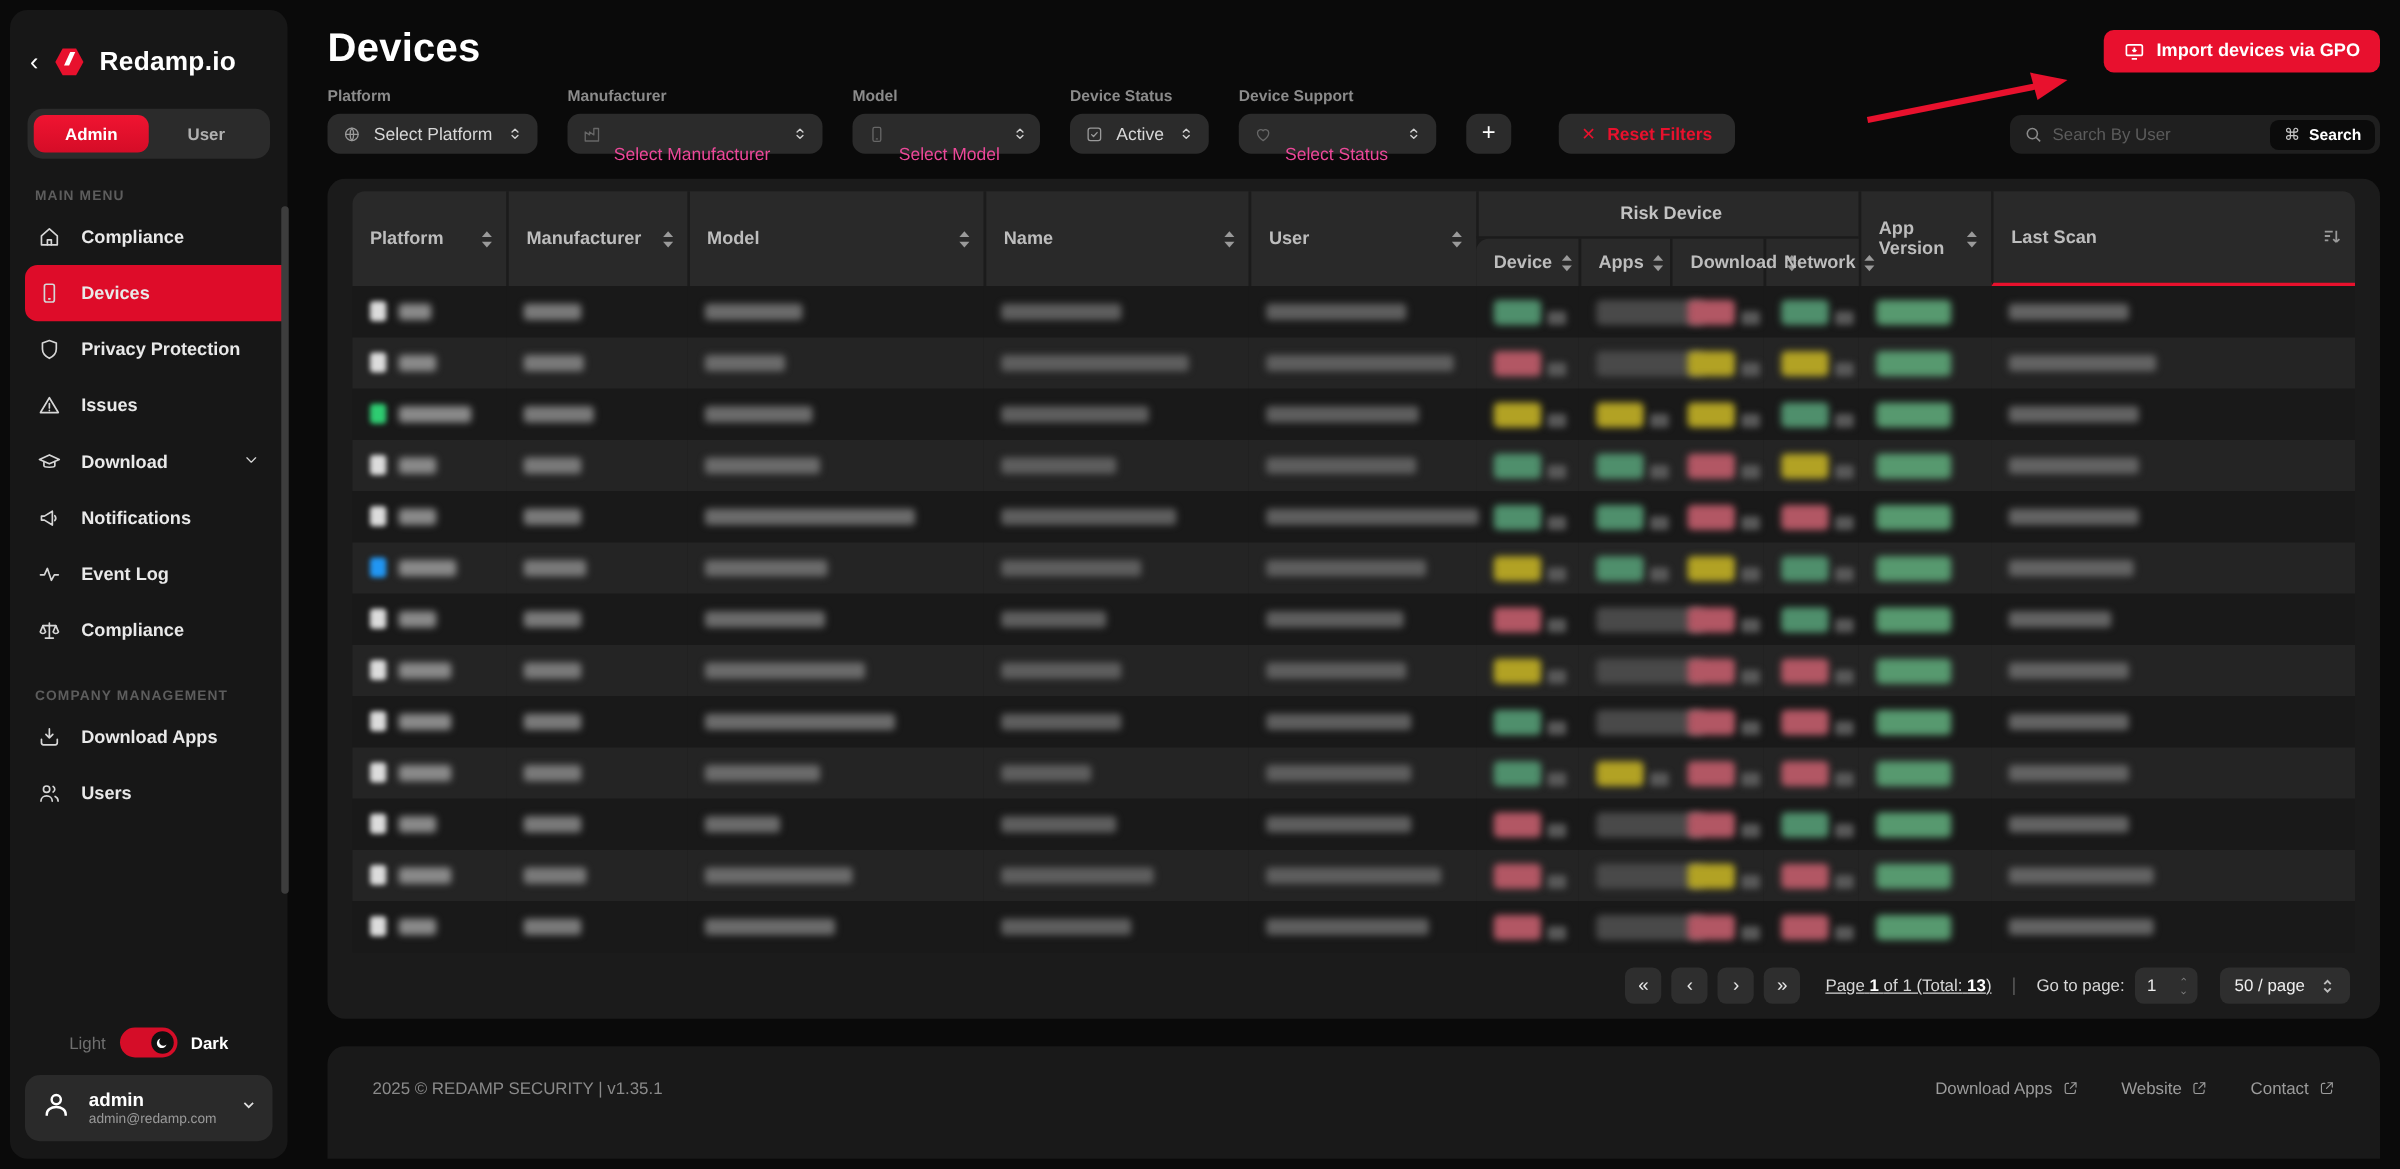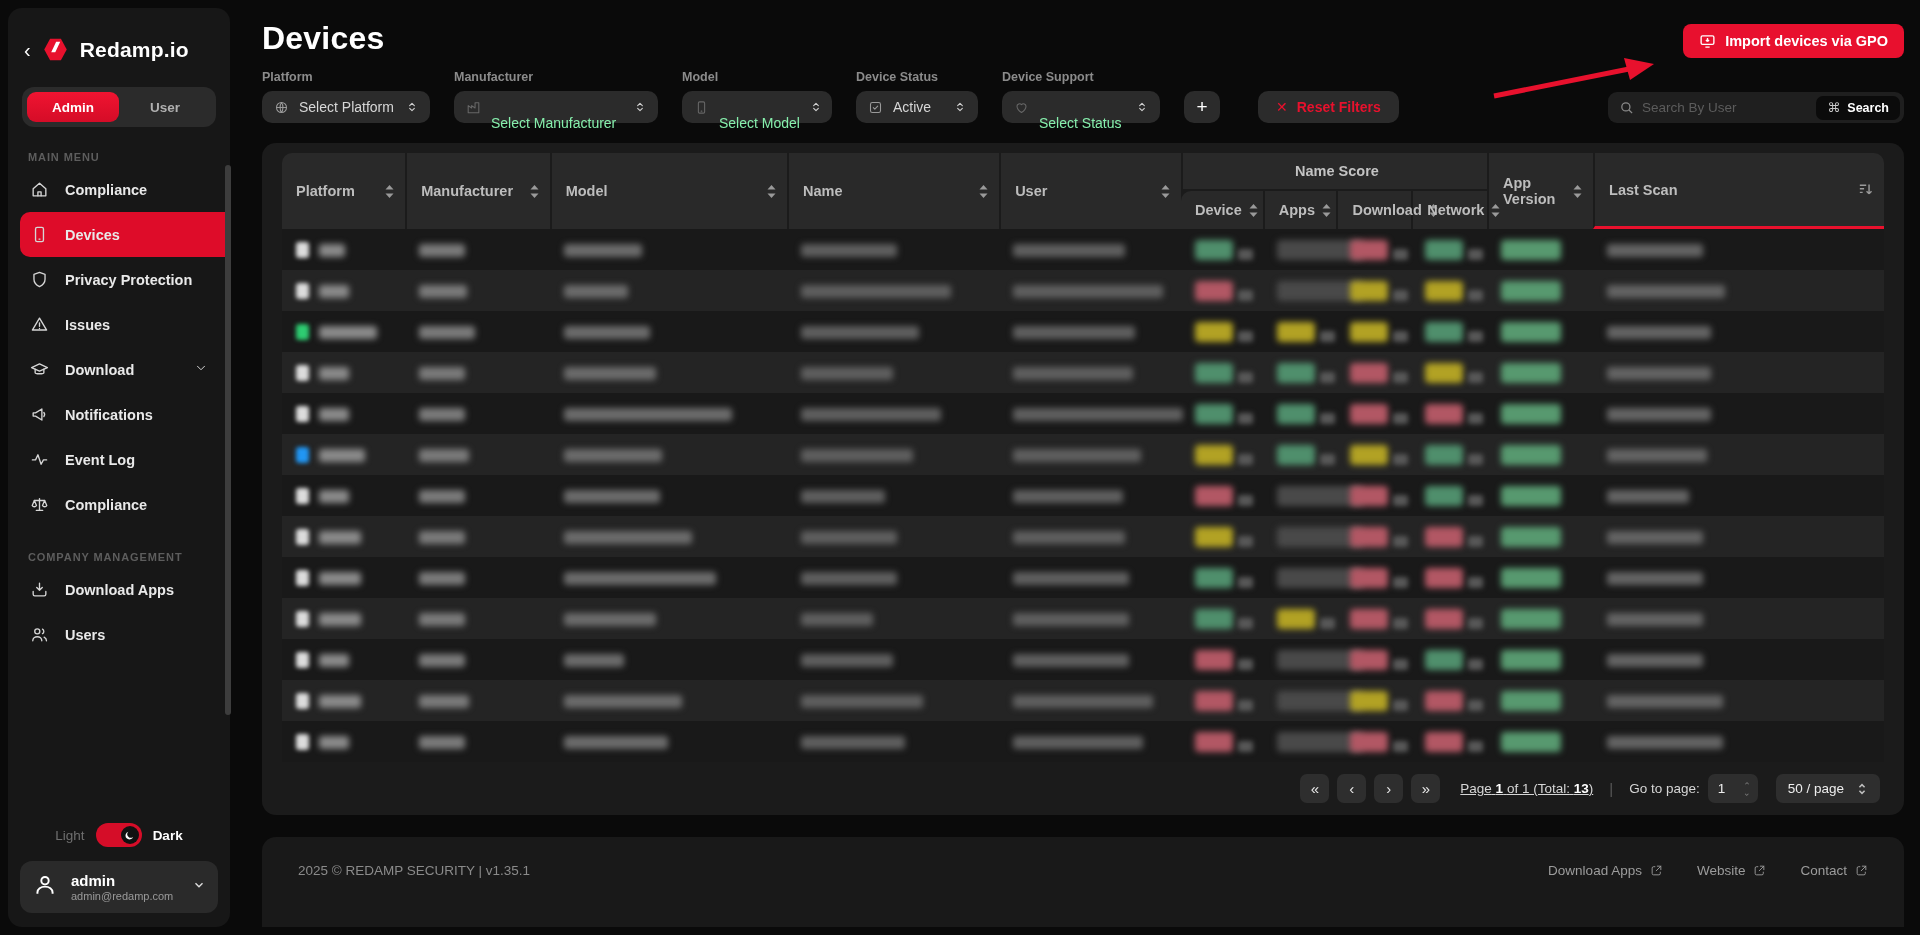--- a/index.html
+++ b/index.html
@@ -52,21 +52,21 @@
   .import-btn svg { width:17px; height:17px; }
   .annot-arrow { position:absolute; left:1238px; top:44px; pointer-events:none; }
 
   .filters-row { display:flex; align-items:flex-end; gap:24px; margin-top:12px; padding:0 2px; }
   .fgroup .flabel { font-size:12.5px; font-weight:700; color:#8b8b8b; margin-bottom:7px; }
   .select { height:32px; background:#2b2b2b; border-radius:10px; display:flex; align-items:center;
     gap:10px; padding:0 12px; font-size:14px; cursor:pointer; }
   .select .ficon { display:flex; color:#9a9a9a; }
   .select .ficon svg { width:15px; height:15px; }
   .select .fvalue { color:#d7d7d7; white-space:nowrap; }
-  .select.dim .fvalue { color:#86efac;margin-top:32px; }
+  .select.dim .fvalue { color:#ec4899;margin-top:32px; }
   .select.dim .ficon { color:#676767; }
   .updn { margin-left:auto; color:#cfcfcf; display:flex; }
   .updn svg { width:12px; height:14px; }
   .add-btn { width:36px; height:32px; background:#2b2b2b; border:none; border-radius:10px; color:#fff;
     font-size:19px; display:flex; align-items:center; justify-content:center; cursor:pointer; font-family:inherit; }
   .reset-btn { height:32px; background:#2b2b2b; border:none; border-radius:10px; color:#e8112d;
     font-weight:700; font-size:14px; display:flex; gap:9px; align-items:center; padding:0 18px;
     margin-left:14px; font-family:inherit; cursor:pointer; }
   .reset-x { font-size:14px; font-weight:400; }
   .search-wrap { margin-left:auto; display:flex; align-items:center; background:#1f1f1f;
@@ -348,21 +348,21 @@
             <span class="fvalue">Select Model</span>
             <span class="updn">
               <svg viewBox="0 0 16 21" fill="none" stroke="currentColor" stroke-width="1.7" stroke-linejoin="round" stroke-linecap="round">
                 <path d="M4.5 8.5L8 5l3.5 3.5M4.5 12.5L8 16l3.5-3.5"></path>
               </svg>
             </span>
           </div>
         </div>
         <div class="fgroup">
           <div class="flabel">Device Status</div>
-          <div class="select" style="width:122px">
+          <div class="select" style="width:111px">
             <span class="ficon">
               <svg viewBox="0 0 24 24" fill="none" stroke="currentColor" stroke-width="1.7" stroke-linejoin="round" stroke-linecap="round">
                 <rect x="4" y="4" width="16" height="16" rx="3"></rect>
                 <path d="M8.5 12.3l2.4 2.4 4.6-5"></path>
               </svg>
             </span>
             <span class="fvalue">Active</span>
             <span class="updn">
               <svg viewBox="0 0 16 21" fill="none" stroke="currentColor" stroke-width="1.7" stroke-linejoin="round" stroke-linecap="round">
                 <path d="M4.5 8.5L8 5l3.5 3.5M4.5 12.5L8 16l3.5-3.5"></path>
@@ -469,21 +469,21 @@
                 <div class="thc">
                   <span>User</span>
                   <span class="sorticon sort-slot">
                     <svg width="11" height="15" viewBox="0 0 11 15">
                       <path d="M5.5 1l4 4.6h-8z" fill="currentColor"></path>
                       <path d="M5.5 14l-4-4.6h8z" fill="currentColor"></path>
                     </svg>
                   </span>
                 </div>
               </th>
-            <th colspan="4" class="group">Name Score</th>
+            <th colspan="4" class="group">Risk Device</th>
             <th rowspan="2">
                 <div class="thc">
                   <span>App Version</span>
                   <span class="sorticon sort-slot">
                     <svg width="11" height="15" viewBox="0 0 11 15">
                       <path d="M5.5 1l4 4.6h-8z" fill="currentColor"></path>
                       <path d="M5.5 14l-4-4.6h8z" fill="currentColor"></path>
                     </svg>
                   </span>
                 </div>

